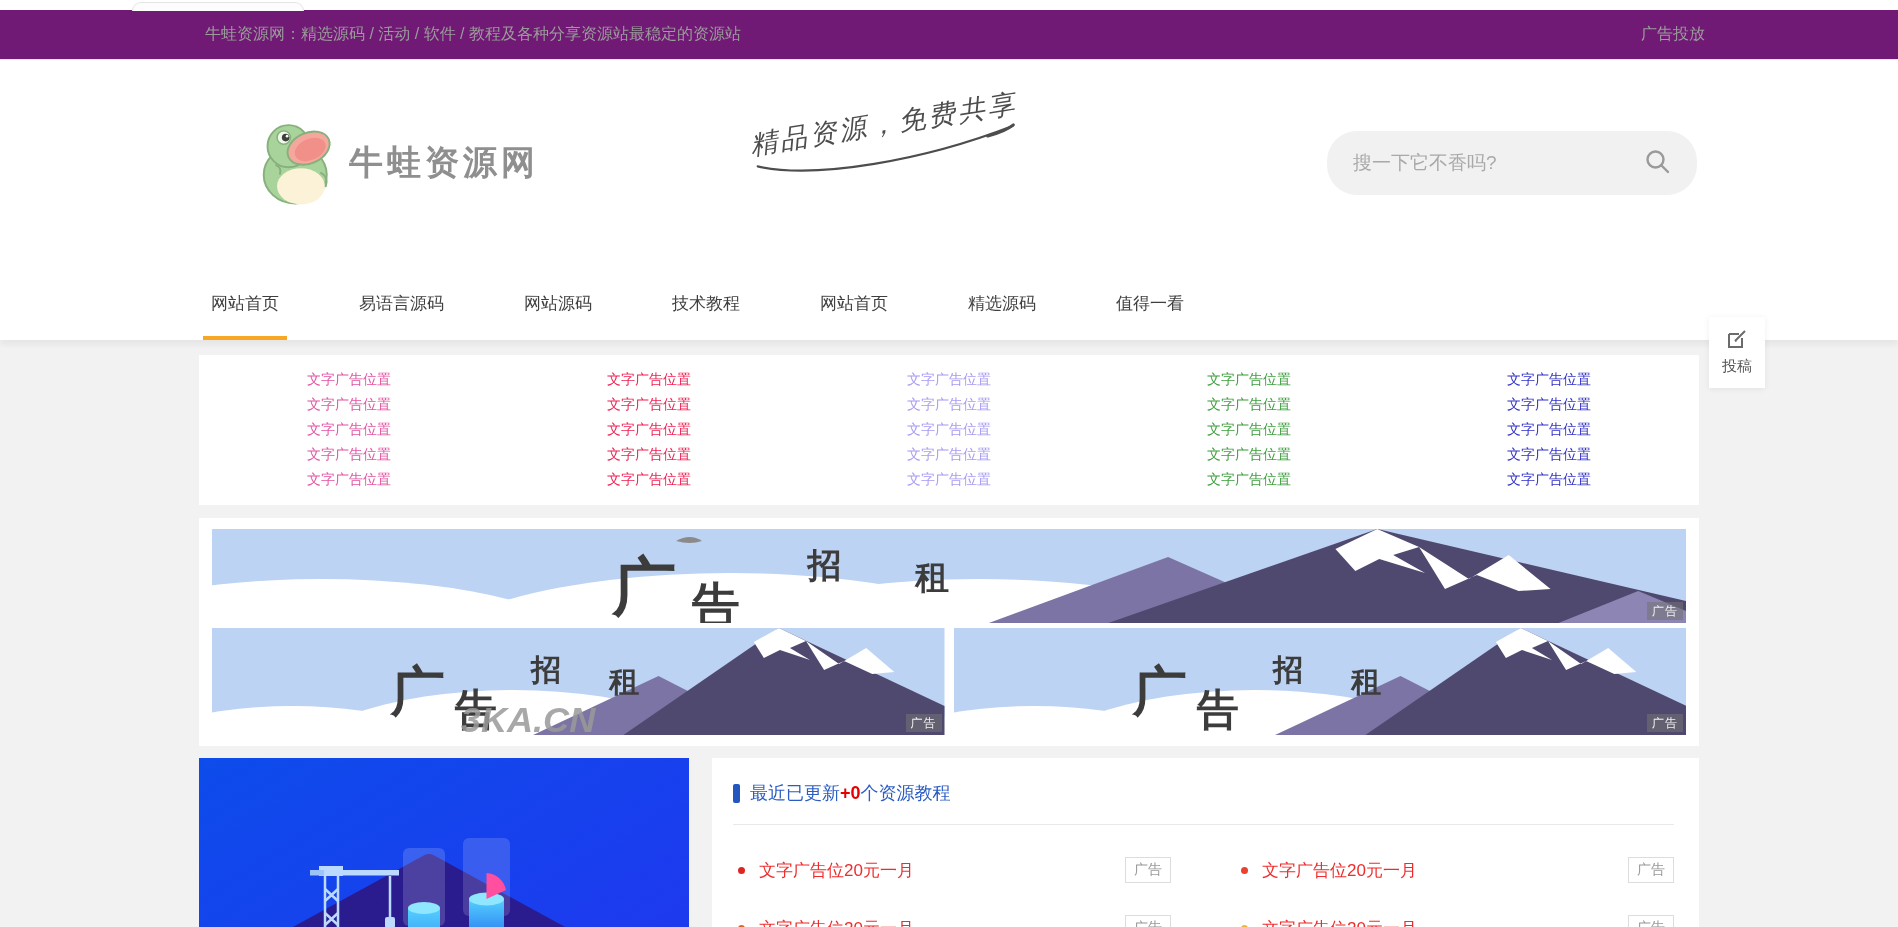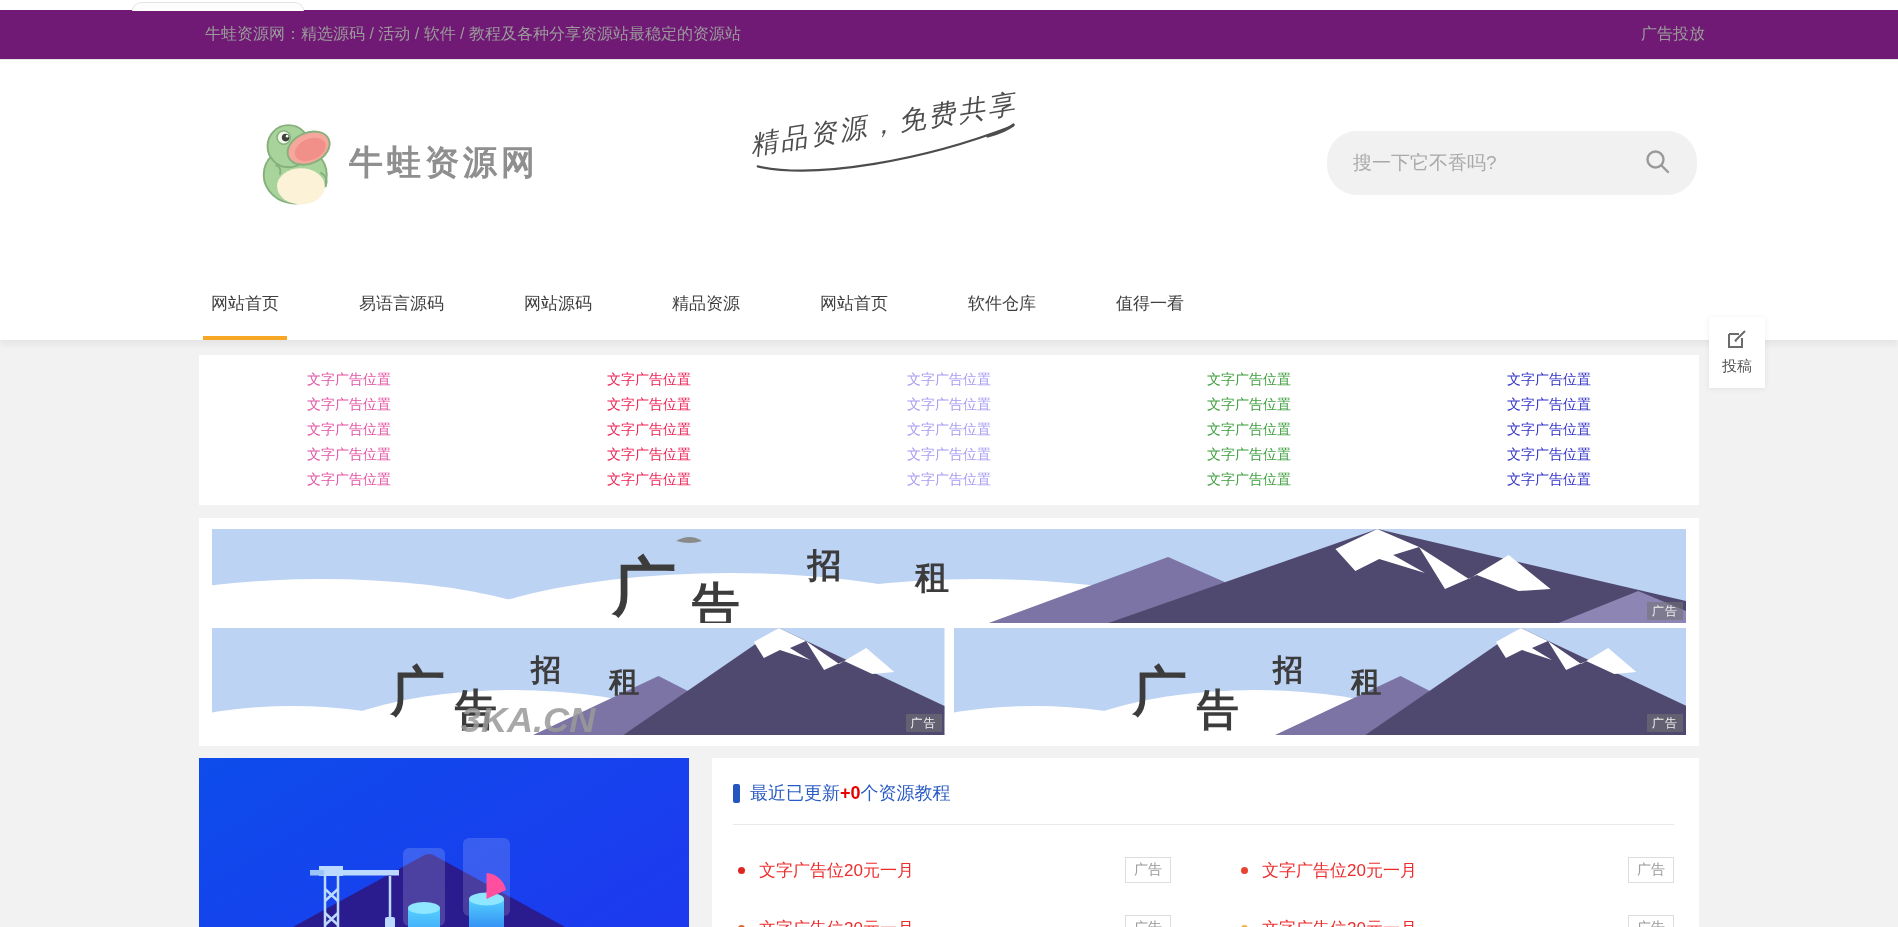--- a/index.html
+++ b/index.html
@@ -131,23 +131,23 @@
       </span>
     </div>
   </div>
 </div>
 
 <div class="navbar">
   <div class="nav-inner">
       <a class="nav-item active">网站首页</a>
       <a class="nav-item">易语言源码</a>
       <a class="nav-item">网站源码</a>
-      <a class="nav-item">精品资源</a>
+      <a class="nav-item">技术教程</a>
       <a class="nav-item">网站首页</a>
-      <a class="nav-item">软件仓库</a>
+      <a class="nav-item">精选源码</a>
       <a class="nav-item">值得一看</a>
     </div>
 </div>
 
 <div class="submit-widget">
   <span>
     <svg width="22" height="22" viewBox="0 0 22 22">
       <path d="M3 5 h10 M3 5 v13 h13 v-9" fill="none" stroke="#6b6b6b" stroke-width="2"></path>
       <path d="M9 12 L19 2 M9 12 l1.5 -0.4" fill="none" stroke="#6b6b6b" stroke-width="2"></path>
     </svg>

